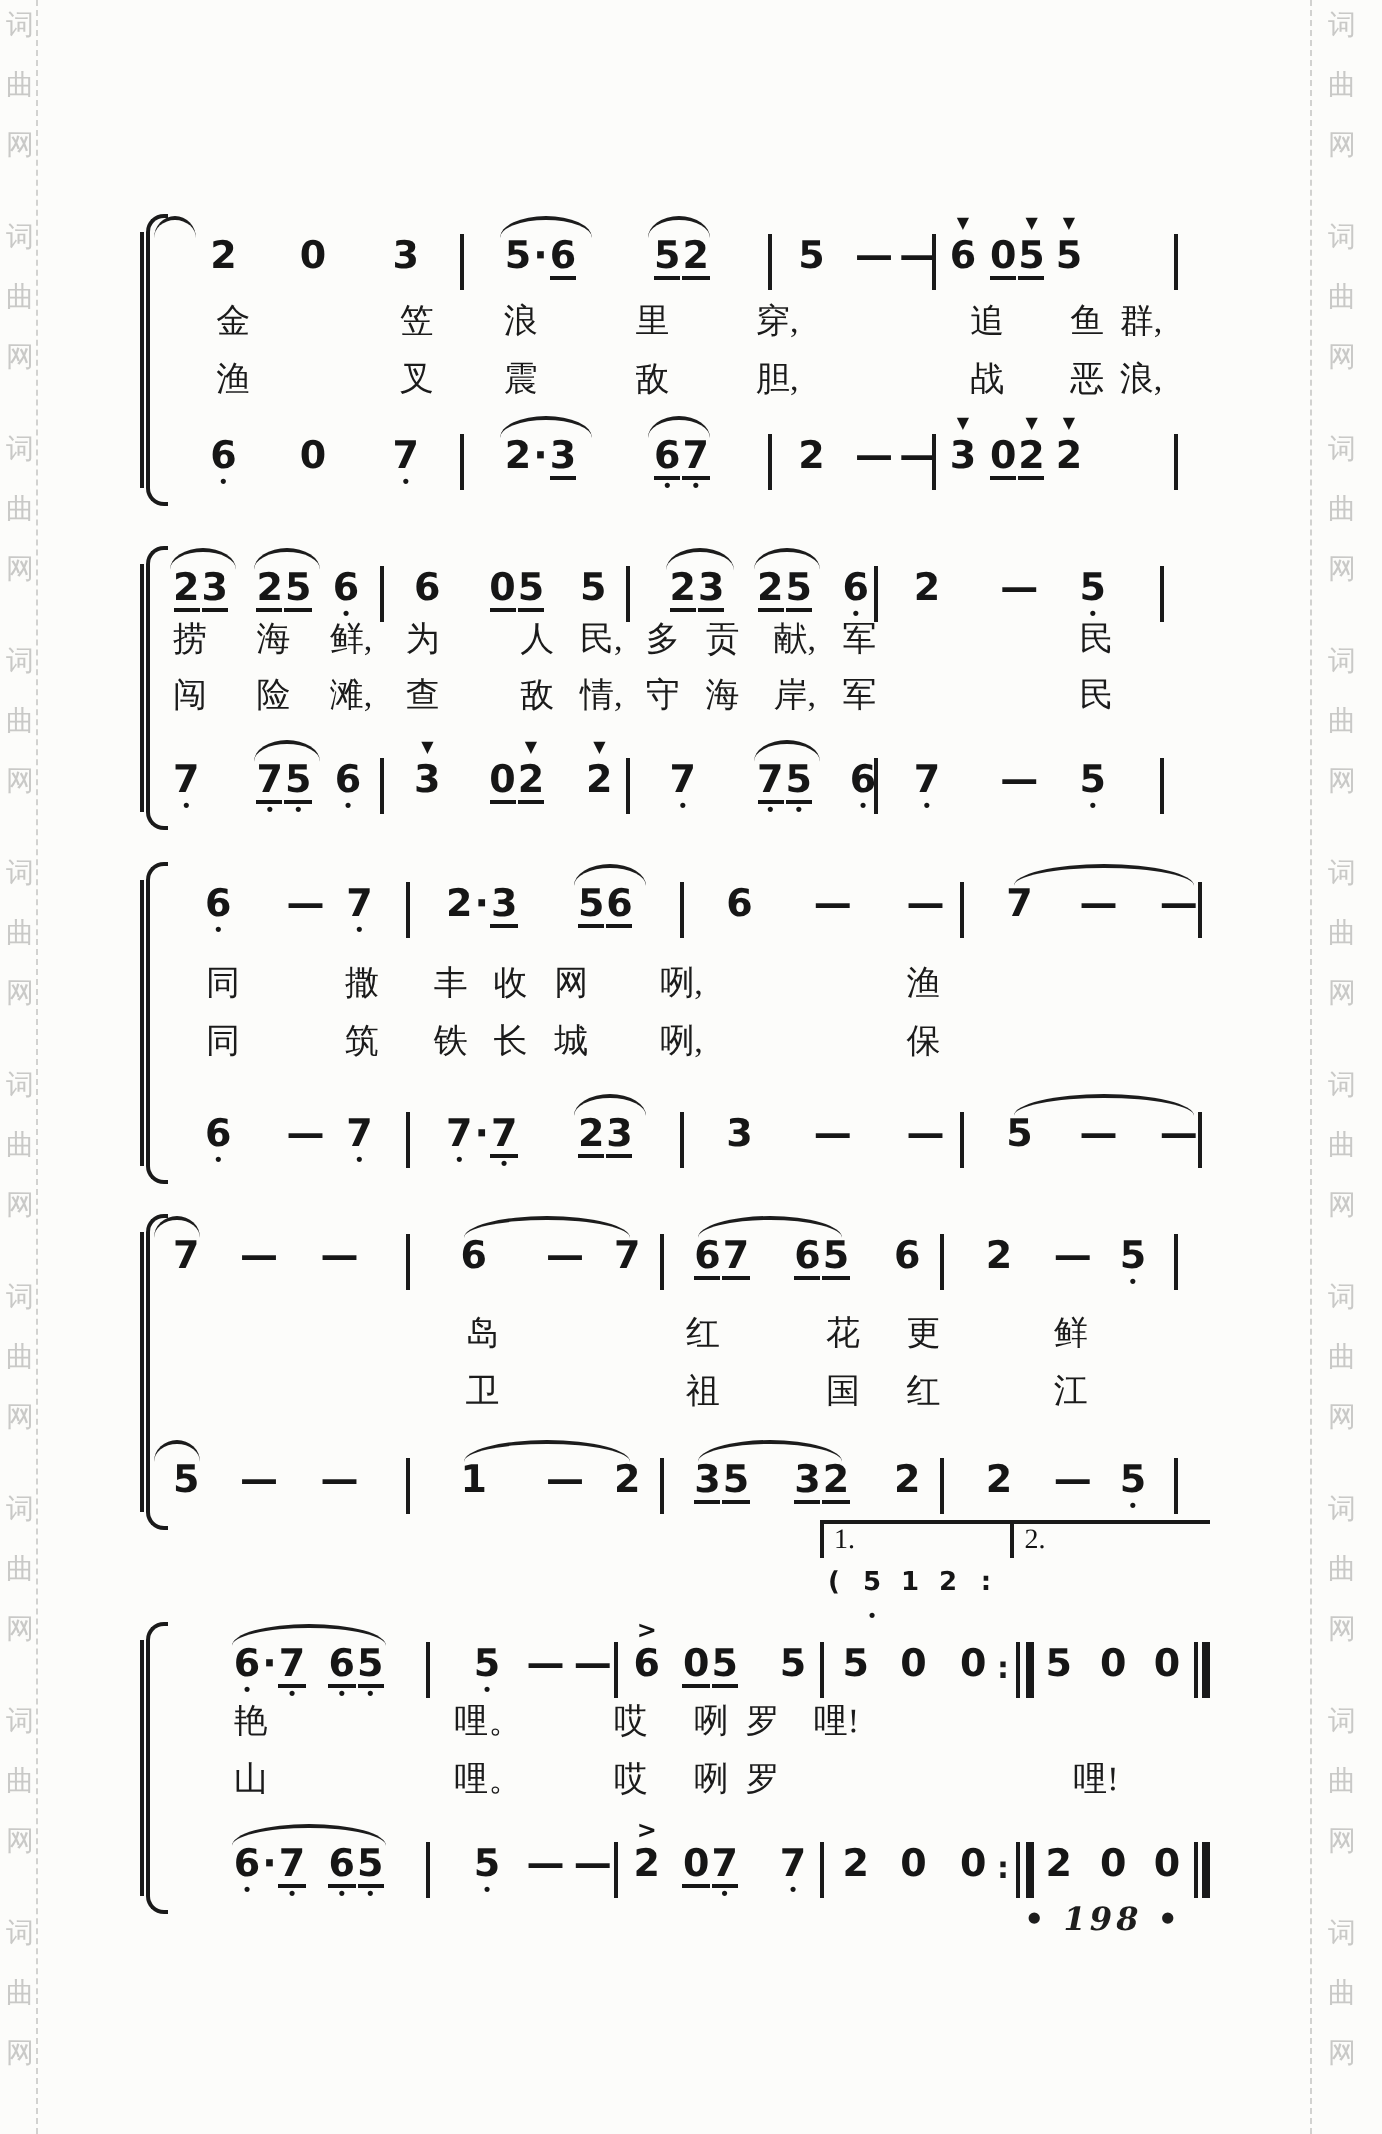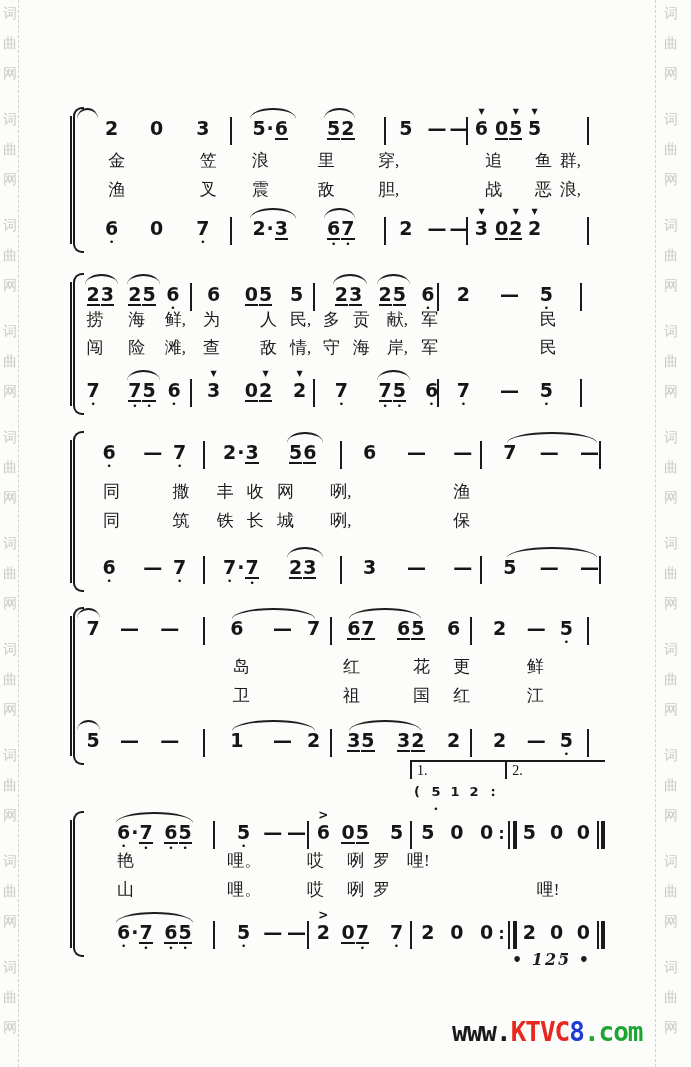--- a/index.html
+++ b/index.html
@@ -1176,18 +1176,15 @@
             </div>
           </div>
           <div class="bl-wrap" style="left: 99.4%;">
             <div class="bar1"></div>
             <div class="bar3"></div>
           </div>
         </div>
       </div>
     </div>
 
-  <div class="pageno">• 125 •</div>
+  <div class="pageno">• 198 •</div>
 
-  <div class="sitelogo">
-    <span id="lg-www" style="color: rgb(26, 26, 26);">www.</span><span id="lg-ktvc" style="color: rgb(232, 40, 30);">KTVC</span><span id="lg-8" style="color: rgb(31, 59, 212);">8</span><span id="lg-com" style="color: rgb(29, 165, 49);">.com</span>
-  </div>
 </div>
 
 </body></html>

